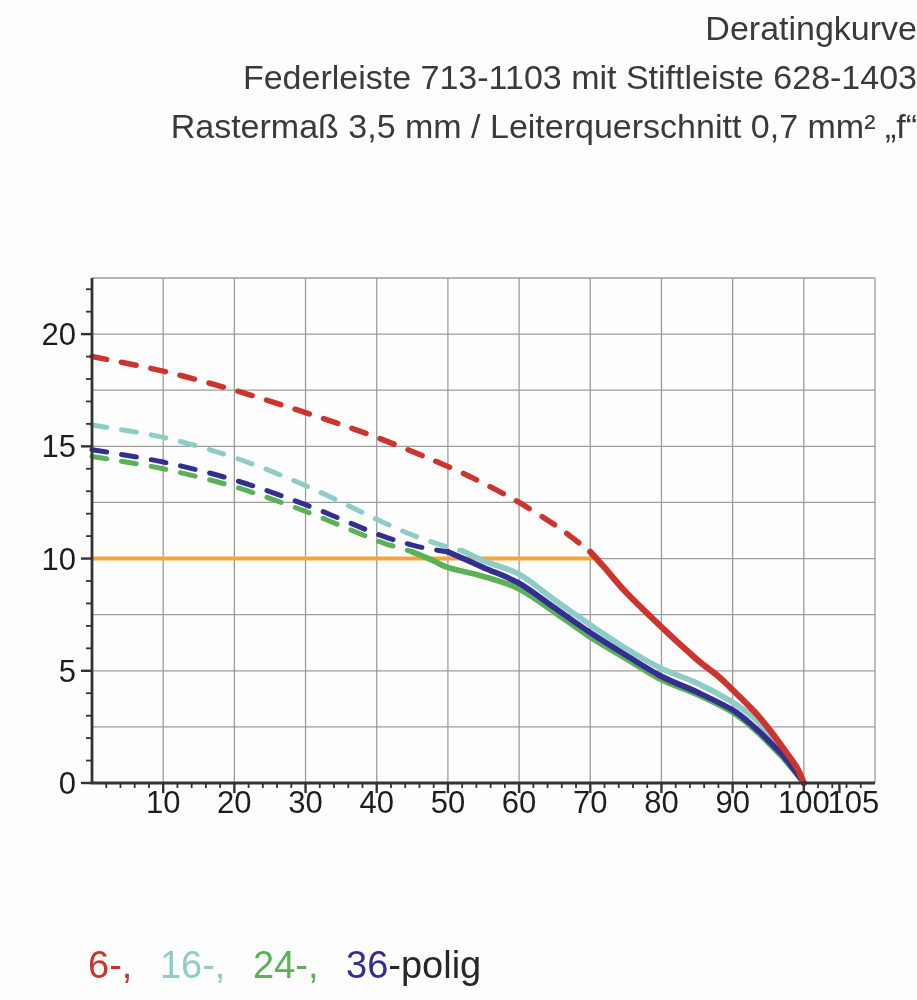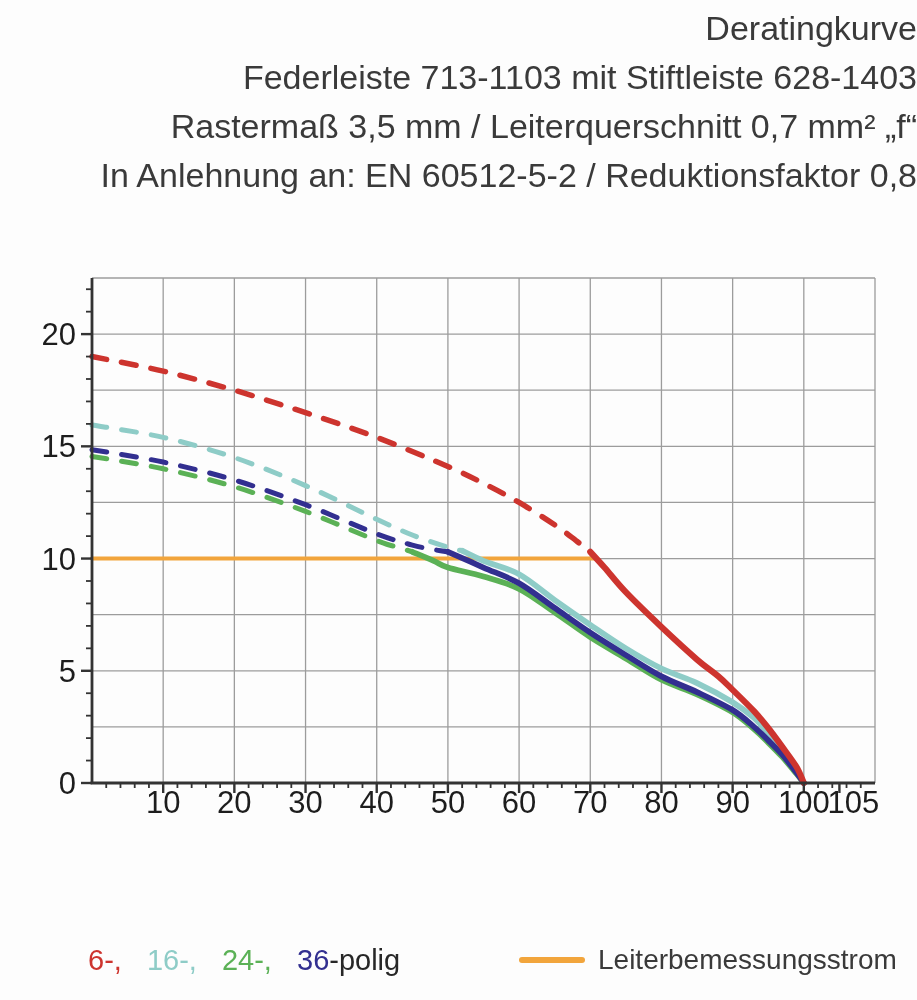--- a/index.html
+++ b/index.html
@@ -4,37 +4,36 @@
 <style>
   html,body{margin:0;padding:0;background:#ffffff;}
   .page{position:relative;width:917px;height:1000px;background:#fdfdfd;
         font-family:"Liberation Sans",sans-serif;color:#3b3b3b;overflow:hidden;}
   .header{position:absolute;top:4px;left:0;width:917px;text-align:right;
           font-size:34px;line-height:49px;color:#3a3a3a;}
   .header div{white-space:nowrap;}
   .y-title{position:absolute;left:46px;top:220px;font-size:30px;color:#373737;}
   #plot{position:absolute;left:0;top:0;}
   .x-title{position:absolute;right:39px;top:856px;font-size:30px;color:#3a3a3a;white-space:nowrap;}
-  .legend{position:absolute;left:88px;top:944px;font-size:29px;white-space:nowrap;}
+  .legend{position:absolute;left:88px;top:944px;font-size:38px;white-space:nowrap;}
   .legend .lg{display:inline-block;margin-right:17px;}
   .legend .suffix{color:#272727;}
   .legend-rated{position:absolute;left:519px;top:942px;display:flex;align-items:center;height:36px;}
   .swatch{display:inline-block;width:66px;height:6px;border-radius:3px;margin-right:13px;}
   .rated-label{font-size:28px;color:#3a3a3a;white-space:nowrap;}
 </style>
 </head>
 <body>
 
 <div class="page">
 
   <div class="header">
     <div>Deratingkurve</div>
     <div>Federleiste 713-1103 mit Stiftleiste 628-1403</div>
     <div>Rastermaß 3,5 mm / Leiterquerschnitt 0,7 mm² „f“</div>
-    <div>In Anlehnung an: EN 60512-5-2 / Reduktionsfaktor 0,8</div>
   </div>
 
 
   <svg id="plot" width="917" height="1000" viewBox="0 0 917 1000" xmlns="http://www.w3.org/2000/svg">
       <line x1="163.1818181818182" y1="278" x2="163.1818181818182" y2="783" stroke="#9c9c9c" stroke-width="1.3"></line>
       <line x1="234.36363636363637" y1="278" x2="234.36363636363637" y2="783" stroke="#9c9c9c" stroke-width="1.3"></line>
       <line x1="305.5454545454545" y1="278" x2="305.5454545454545" y2="783" stroke="#9c9c9c" stroke-width="1.3"></line>
       <line x1="376.72727272727275" y1="278" x2="376.72727272727275" y2="783" stroke="#9c9c9c" stroke-width="1.3"></line>
       <line x1="447.90909090909093" y1="278" x2="447.90909090909093" y2="783" stroke="#9c9c9c" stroke-width="1.3"></line>
       <line x1="519.090909090909" y1="278" x2="519.090909090909" y2="783" stroke="#9c9c9c" stroke-width="1.3"></line>
@@ -160,18 +159,14 @@
     </svg>
 
 
   <div class="legend">
     <span class="lg" style="color: rgb(205, 52, 46);">6-,</span>
     <span class="lg" style="color: rgb(142, 204, 199);">16-,</span>
     <span class="lg" style="color: rgb(91, 177, 86);">24-,</span>
     <span class="lg"><span style="color: rgb(50, 47, 144);">36</span><span class="suffix">-polig</span></span>
   </div>
 
-  <div class="legend-rated">
-    <span class="swatch" style="background-color: rgb(242, 165, 60);"></span>
-    <span class="rated-label">Leiterbemessungsstrom</span>
-  </div>
 
 </div>
 
 </body></html>

